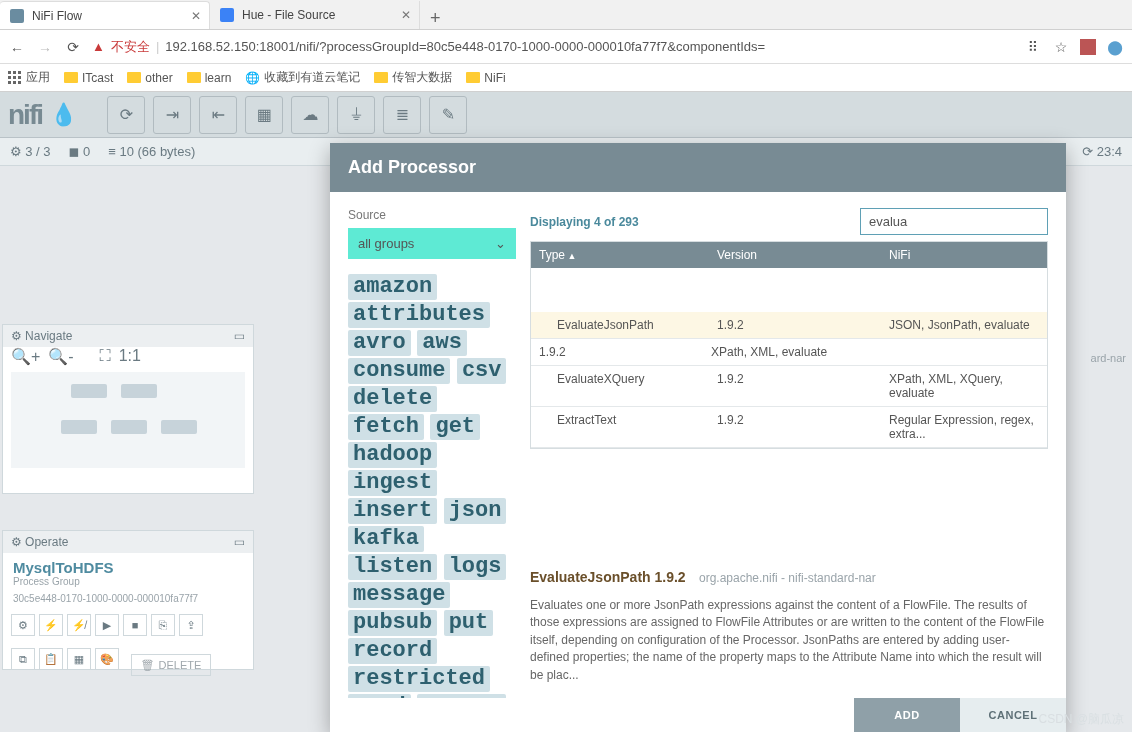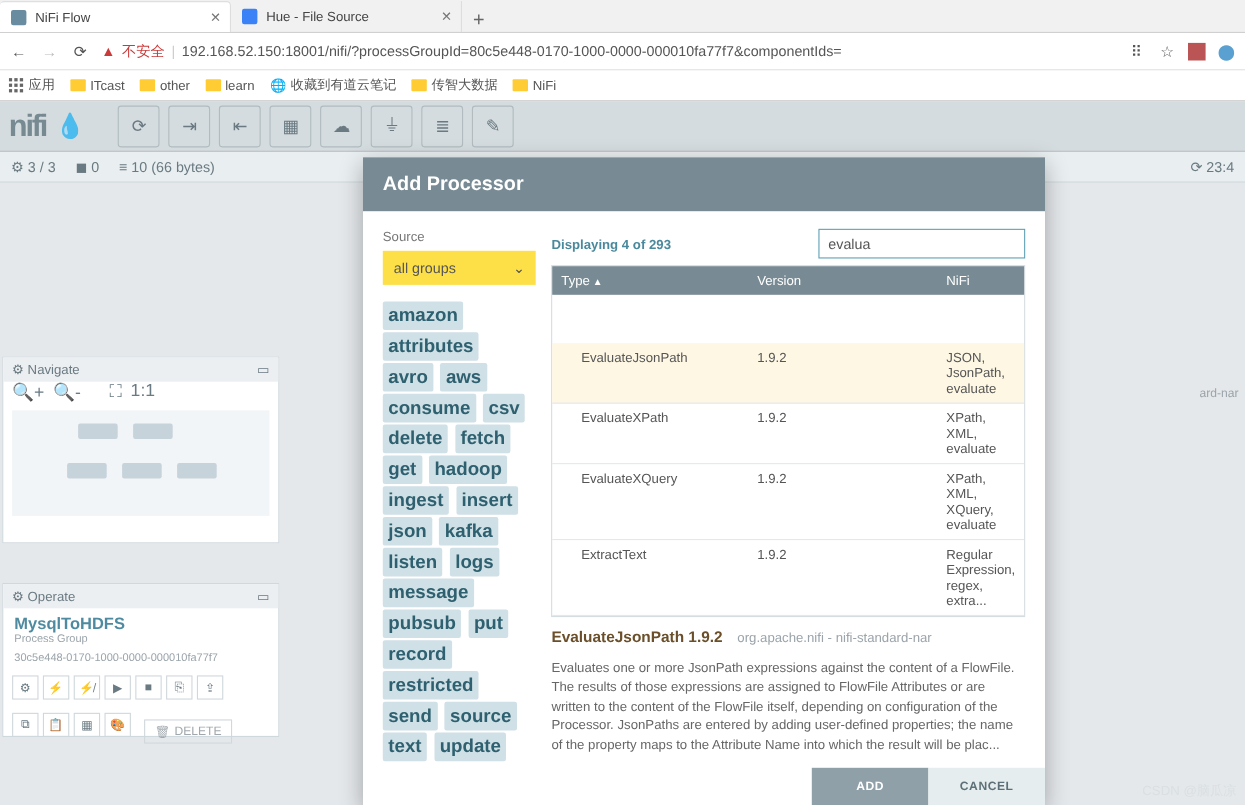--- a/index.html
+++ b/index.html
@@ -36,28 +36,28 @@
 .minimap .b { position: absolute; background: #c7d3da; border-radius: 2px; }
 .op-head { padding: 6px 10px 2px; }
 .op-title { color: #4f8ba0; font-weight: 600; font-size: 15px; }
 .op-sub { font-size: 10px; color: #9aa4aa; }
 .op-id { font-size: 10px; color: #9aa4aa; padding: 4px 10px; }
 .op-row { display: flex; gap: 4px; padding: 6px 8px; }
 .op-row .b { width: 24px; height: 22px; border: 1px solid #cfd8dc; display: flex; align-items: center; justify-content: center; font-size: 11px; color: #6a7a82; }
 .op-del { margin: 6px 8px; border: 1px solid #cfd8dc; height: 22px; display: flex; align-items: center; justify-content: center; gap: 4px; color: #a0a8ad; font-size: 11px; width: 80px; float: right; }
 
 
-.modal { position: absolute; top: 143px; left: 330px; width: 620px; height: 589px; background: #fff; box-shadow: 0 6px 20px rgba(0,0,0,0.3); display: flex; flex-direction: column; }
+.modal { position: absolute; top: 143px; left: 330px; width: 736px; height: 589px; background: #fff; box-shadow: 0 6px 20px rgba(0,0,0,0.3); display: flex; flex-direction: column; }
 .modal-hd { background: #788b94; color: #fff; font-weight: 700; font-size: 18px; padding: 14px 18px; }
 .modal-body { flex: 1; padding: 16px 18px 0; display: flex; gap: 14px; overflow: hidden; }
 .left { width: 168px; }
 .srclabel { font-size: 12px; color: #777; margin-bottom: 6px; }
-.dropdown { background: #fde047; padding: 8px 10px; font-size: 13px; color: #555; display: flex; justify-content: space-between; align-items: center; margin-bottom: 14px; }
+.dropdown { background: #5eead4; padding: 8px 10px; font-size: 13px; color: #555; display: flex; justify-content: space-between; align-items: center; margin-bottom: 14px; }
 .tagcloud { line-height: 24px; }
-.tag { display: inline-block; background: #cfe0e6; color: #2e606f; padding: 1px 5px; margin: 1px 2px 1px 0; font-size: 17px; font-weight: 600; border-radius: 2px; }
+.tag { display: inline-block; background: #cfe0e6; color: #2e606f; padding: 1px 5px; margin: 1px 2px 1px 0; font-size: 22px; font-weight: 600; border-radius: 2px; font-family: Liberation Mono, monospace; }
 .right { flex: 1; display: flex; flex-direction: column; }
 .rtop { display: flex; justify-content: space-between; align-items: center; margin-bottom: 6px; }
 .count { font-size: 12px; color: #4a899c; font-weight: 600; }
 .search { border: 1px solid #5fa0b5; padding: 5px 8px; font-size: 13px; width: 188px; color: #555; }
 .table { border: 1px solid #d6dde0; font-size: 12px; }
 .thead { background: #788b94; color: #ffffff; display: flex; }
 .th, .td { padding: 6px 8px; }
 .c1 { width: 178px; } .c2 { width: 172px; } .c3 { flex: 1; }
 .trow { display: flex; border-bottom: 1px solid #e4e8ea; color: #555; }
 .trow.sel { background: #fdf7e4; margin-top: 44px; }
@@ -246,21 +246,20 @@
           <div class="th c2">Version</div>
           <div class="th c3">NiFi</div>
         </div>
         <div id="tbody">
             <div class="trow sel">
               <div class="td c1">EvaluateJsonPath</div>
               <div class="td c2">1.9.2</div>
               <div class="td c3">JSON, JsonPath, evaluate</div>
             </div>
             <div class="trow">
-              <div class="td c1">EvaluateXPath</div>
               <div class="td c2">1.9.2</div>
               <div class="td c3">XPath, XML, evaluate</div>
             </div>
             <div class="trow">
               <div class="td c1">EvaluateXQuery</div>
               <div class="td c2">1.9.2</div>
               <div class="td c3">XPath, XML, XQuery, evaluate</div>
             </div>
             <div class="trow">
               <div class="td c1">ExtractText</div>

